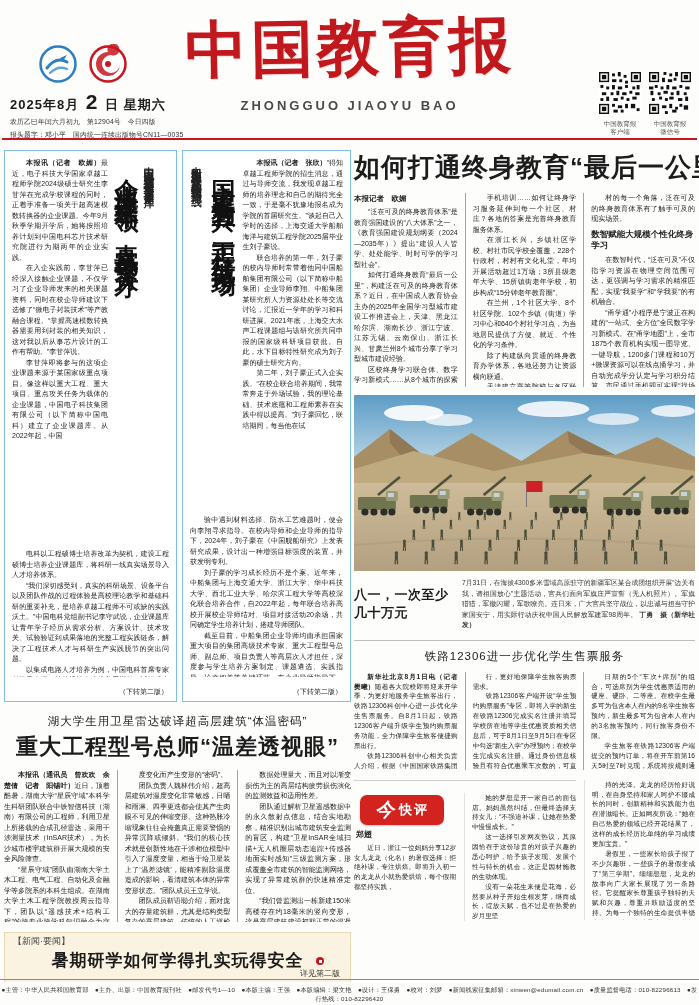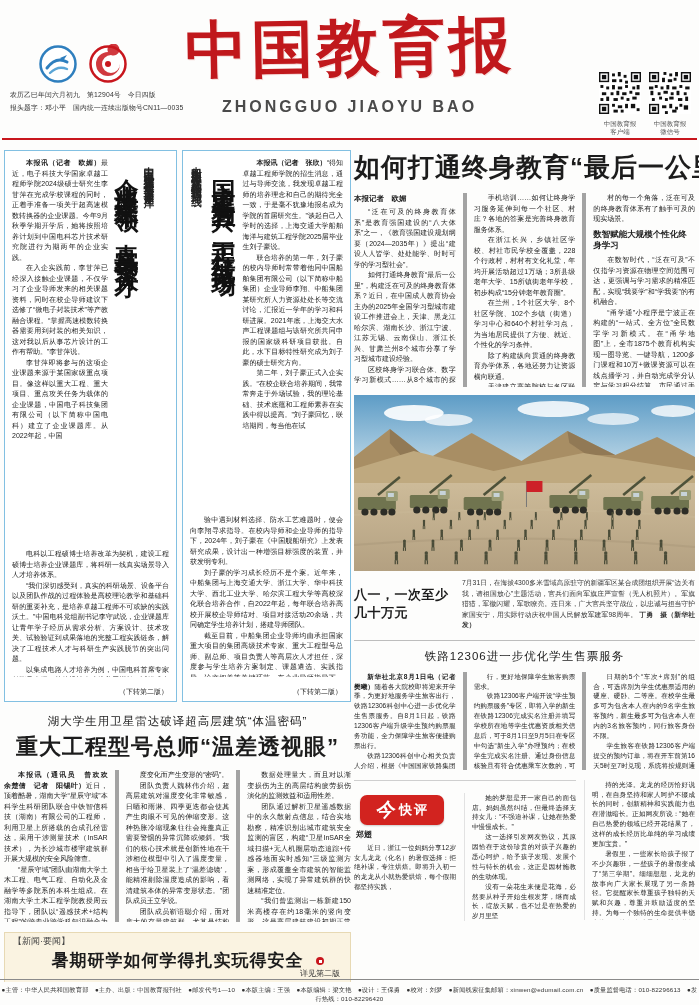--- a/index.html
+++ b/index.html
@@ -15,21 +15,21 @@
   .logos{ display:flex; gap:10px; margin-left:28px; margin-bottom:6px; }
   .dateline{ font-size:13px; font-weight:700; letter-spacing:1px; }
   .dateline .big{ font-size:21px; font-weight:700; padding:0 2px; }
   .mh-small{ font-size:6.8px; color:#333; margin-top:3px; letter-spacing:.2px; }
   .mh-center{ position:absolute; left:185px; right:185px; top:6px; text-align:center; }
   .brand{
     font-family:"DejaVu Serif","Liberation Serif",serif;
     font-size:62px; font-weight:900; color:#c0181c; letter-spacing:4px;
     transform:rotate(-1deg); text-shadow:1px 1px 0 #d9534f33; white-space:nowrap;
   }
-  .pinyin{ margin-top:8px; font-size:16px; font-weight:800; color:#4a4a4a; letter-spacing:3px; }
+  .pinyin{ margin-top:8px; font-size:13px; font-weight:800; color:#4a4a4a; letter-spacing:3px; }
   .mh-right{ position:absolute; right:8px; top:72px; display:flex; gap:8px; }
   .qr{ text-align:center; }
   .qr svg{ width:42px; height:42px; background:#fff; }
   .qr-label{ font-size:6.5px; color:#555; line-height:1.3; margin-top:2px; }
   .redrule{ height:2px; background:#c8161d; margin:0 2px; }
   
   .content{ display:flex; padding:10px 4px 0 4px; height:842px; overflow:hidden; }
   .left-col{ width:347px; }
   .right-col{ width:341px; margin-left:3px; }
   
@@ -60,21 +60,21 @@
   .box-bottom{ margin-top:5px; overflow:hidden; }
   .boxA .box-bottom{ height:128px; }
   .boxB .box-bottom{ height:162px; }
   .box .cont{ position:absolute; right:8px; bottom:4px; background:#fff; padding-left:4px; }
   
   .sky{ margin-top:12px; }
   .kick{ text-align:center; font-size:11.5px; color:#222; letter-spacing:1px; }
   .sky-head{ text-align:center; font-size:22px; font-weight:900; margin-top:3px; letter-spacing:1px; }
   .cols{ display:flex; margin-top:8px; }
   .cols .col{ flex:1; overflow:hidden; }
-  .cols .col + .col{ border-left:4px solid #a3a3a3; padding-left:7px; margin-left:7px; }
+  .cols .col + .col{ border-left:1px solid #a3a3a3; padding-left:7px; margin-left:7px; }
   .sky .cols{ height:152px; }
   
   .newsbox{ margin-top:10px; height:52px; background:#faf3e1; border:1px solid #e7d9b4; position:relative; padding:2px 8px; }
   .nb-tag{ font-size:9px; color:#444; }
   .nb-head{ text-align:center; font-size:17px; font-weight:900; margin-top:1px; letter-spacing:1px; }
   .nb-more{ position:absolute; right:10px; bottom:4px; font-size:8px; color:#333; display:flex; align-items:center; gap:3px;flex-direction:column; }
   .dot{ width:8px; height:8px; border-radius:50%; background:#c8161d; display:inline-block; position:relative; }
   .dot::after{ content:""; position:absolute; left:2.5px; top:2.5px; width:3px; height:3px; background:#fff; }
   
   .lead-head{ text-align:center; font-size:26px; font-weight:900; letter-spacing:1px; white-space:nowrap; }
@@ -125,20 +125,26 @@
           <circle cx="20" cy="20" r="17.5" fill="#fff" stroke="#2f7fbe" stroke-width="2.5"></circle>
           <path d="M9 24 q9 -12 20 -6" fill="none" stroke="#2f7fbe" stroke-width="3" stroke-linecap="round"></path>
           <path d="M12 29 q8 -8 17 -4" fill="none" stroke="#5aa5d6" stroke-width="2.4" stroke-linecap="round"></path>
           <path d="M22 14 l7 -3 -4 6 z" fill="#2f7fbe"></path>
         </svg>
         <svg width="40" height="40" viewBox="0 0 40 40">
           <circle cx="20" cy="20" r="17.5" fill="#fff" stroke="#c8161d" stroke-width="2.5"></circle>
           <path d="M20 8 a12 12 0 1 0 12 12 a9 9 0 1 1 -9 -9 a6 6 0 1 0 -3 -3z" fill="#c8161d" opacity=".85"></path>
           <circle cx="20" cy="20" r="3" fill="#c8161d"></circle>
         </svg>
+      </div>
+      <div class="dateline">
+        <span>2025年8月</span>
+        <b class="big">2</b>
+        <span>日</span>
+        <span>星期六</span>
       </div>
       <div class="mh-small">农历乙巳年闰六月初九　第12904号　今日四版</div>
       <div class="mh-small">报头题字：邓小平　国内统一连续出版物号CN11—0035</div>
     </div>
 
     <div class="mh-center">
       <div class="brand">中国教育报</div>
       <div class="pinyin">ZHONGGUO JIAOYU BAO</div>
     </div>
 

